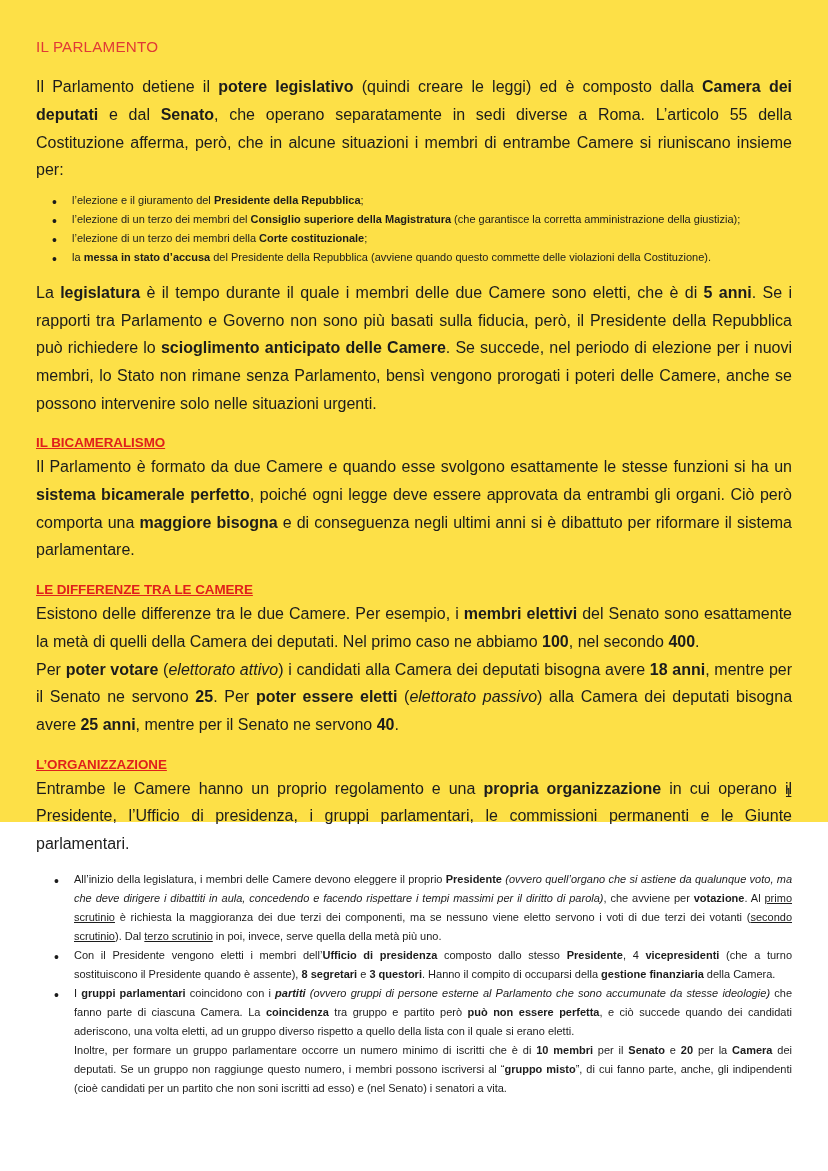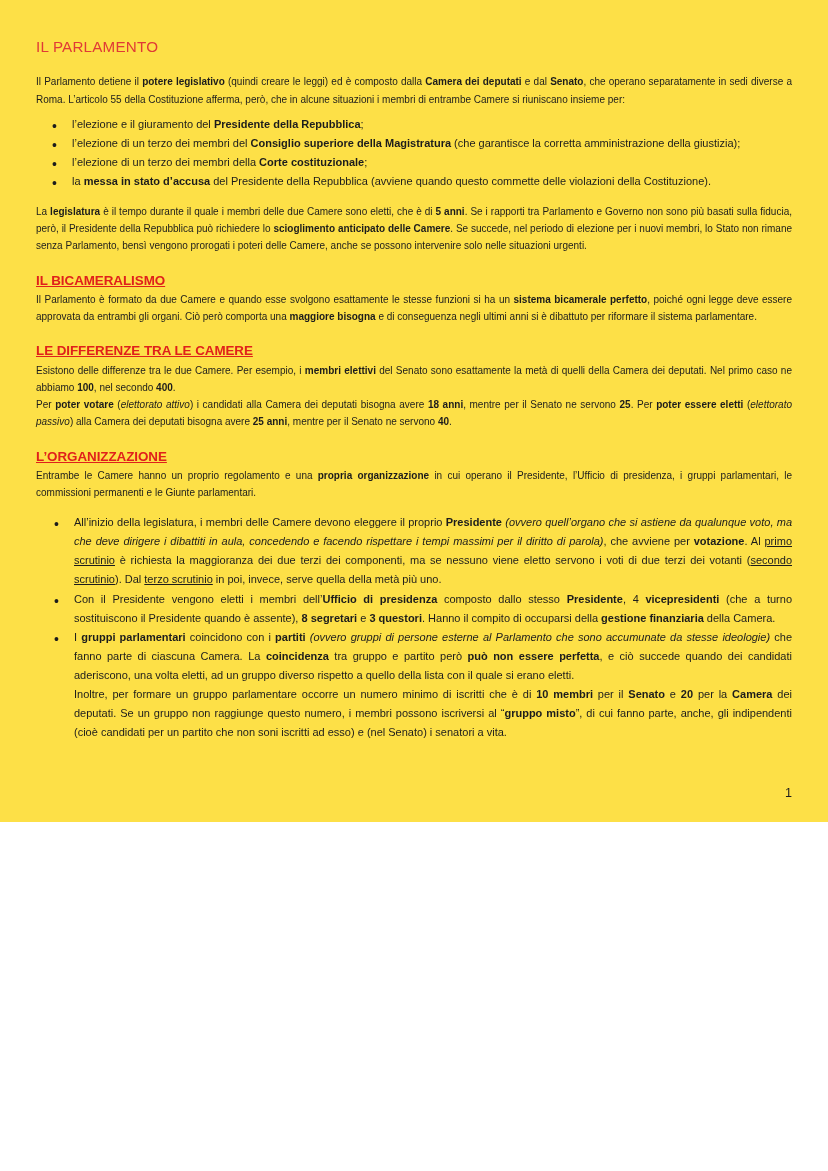--- a/index.html
+++ b/index.html
@@ -33,21 +33,21 @@
   .section-title {
     color: #e0201b;
     font-size: 13.4px;
     font-weight: bold;
     letter-spacing: -0.05px;
     margin: 0 0 1px 0;
     line-height: 1.35;
     text-decoration: underline;
   }
   p.body {
-    font-size: 10px;
+    font-size: 16px;
     line-height: 1.73;
     text-align: justify;
     margin: 0 0 0 0;
     color: #1c1c1c;
     -webkit-hyphens: none;
     hyphens: none;
   }
 
   ul.bullets {
     list-style: none;
@@ -71,21 +71,21 @@
     font-size: 14px;
     color: #1c1c1c;
     line-height: 1.73;
   }
   ul.bullets.wide > li { padding-left: 38px; }
   ul.bullets.wide > li::before { left: 18px; }
 
   b, strong { font-weight: bold; }
   i, em { font-style: italic; }
   .u { text-decoration: underline; }
-  .bi { font-weight: bold; }
+  .bi { font-weight: bold; font-style: italic; }
 
   .blk-org li { margin-bottom: 2px; }
 
   .page-number {
     position: absolute;
     right: 36px;
     bottom: 22px;
     font-size: 12.6px;
     color: #1c1c1c;
   }

